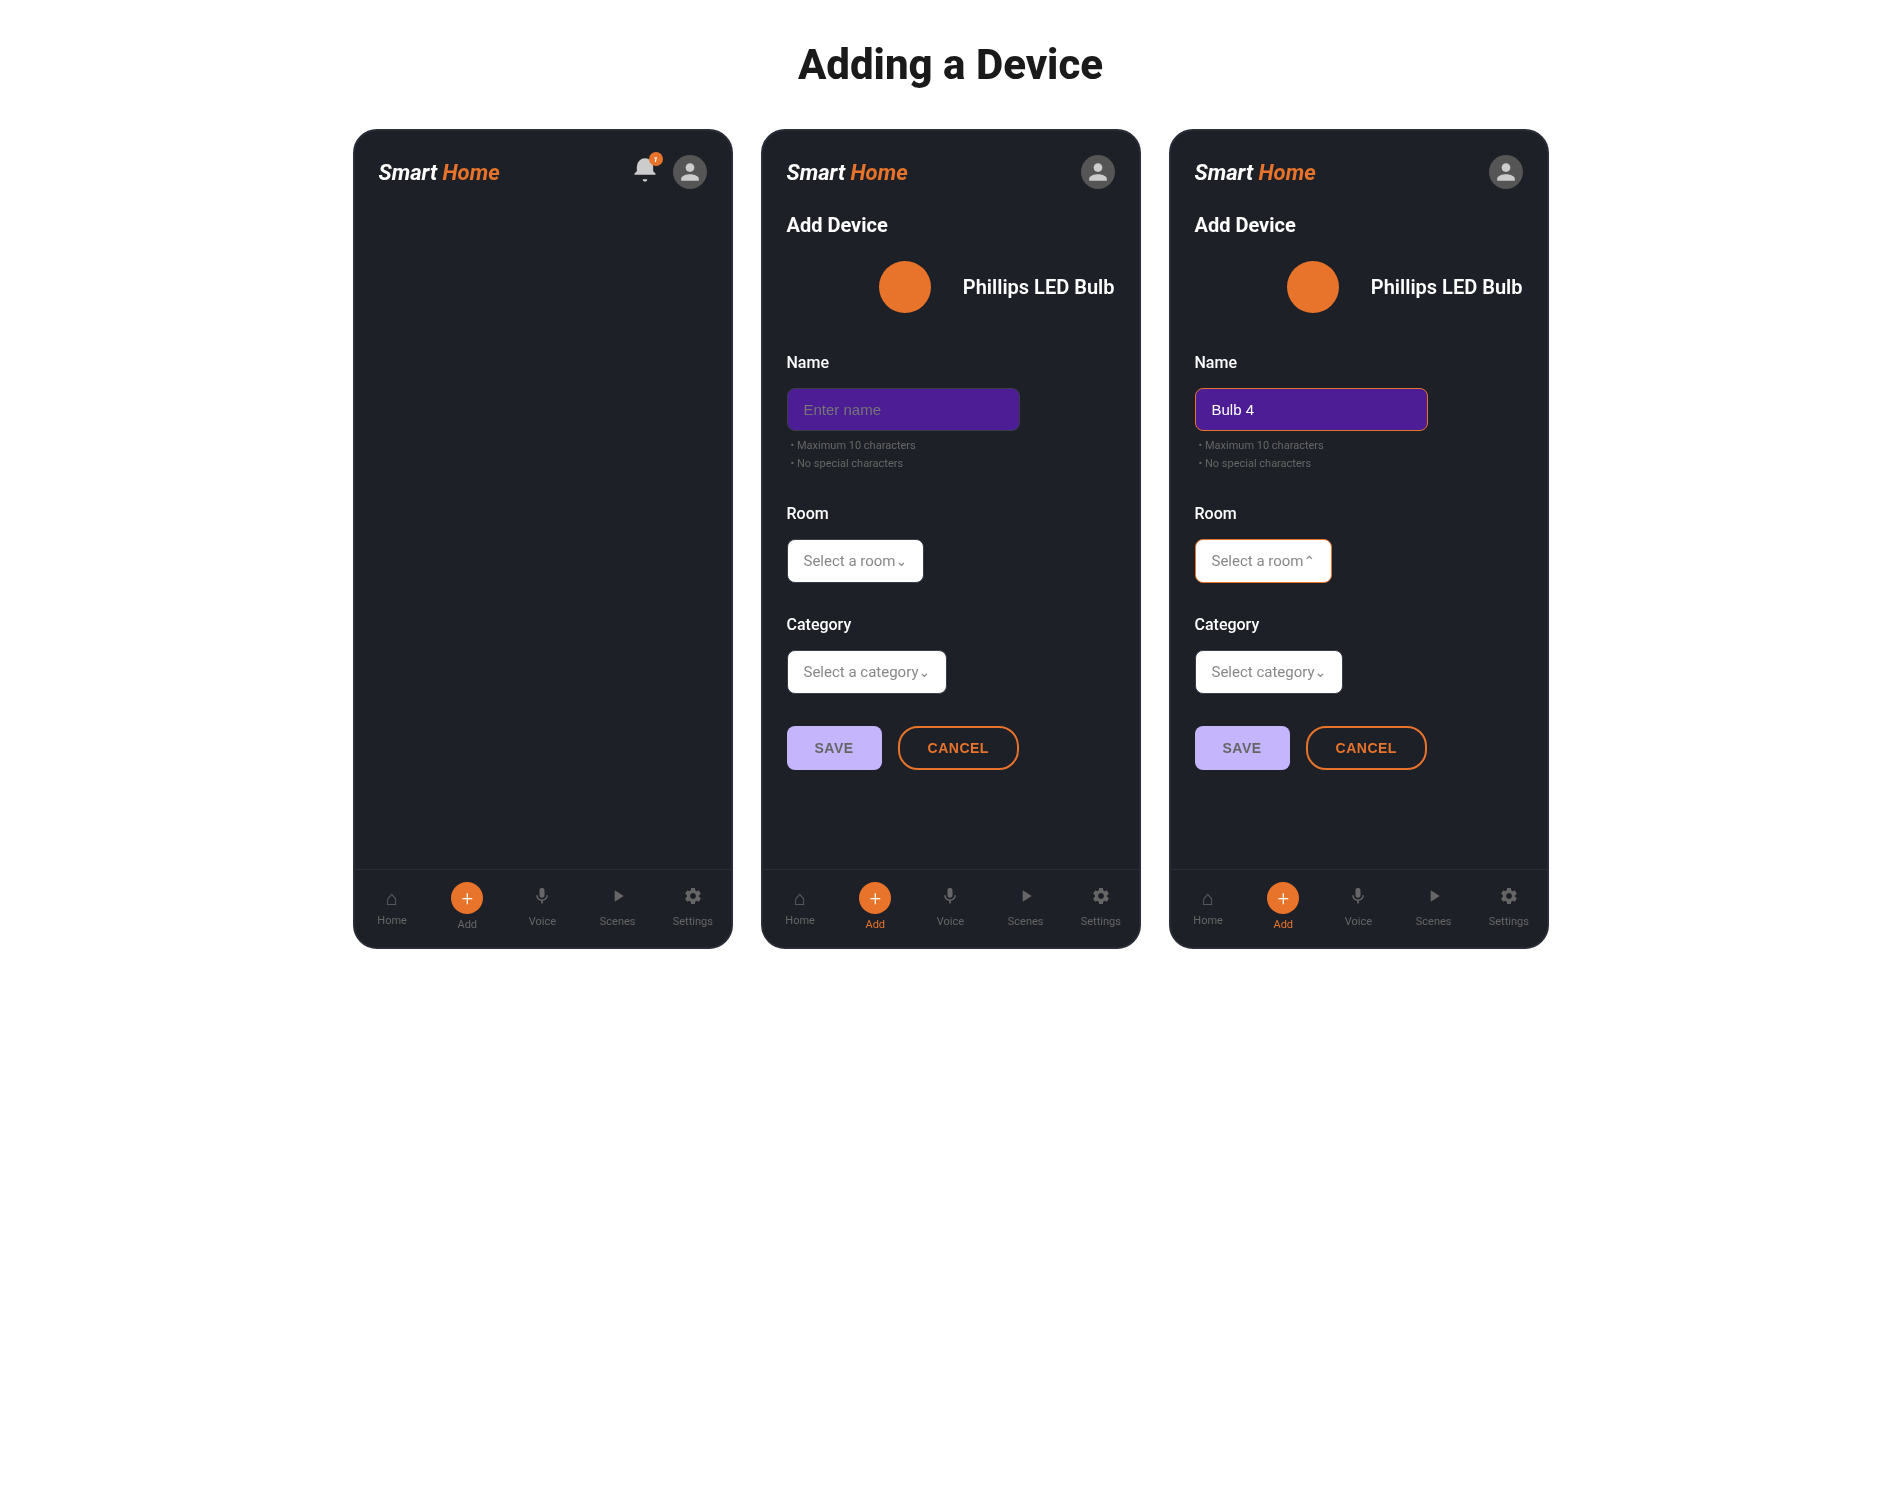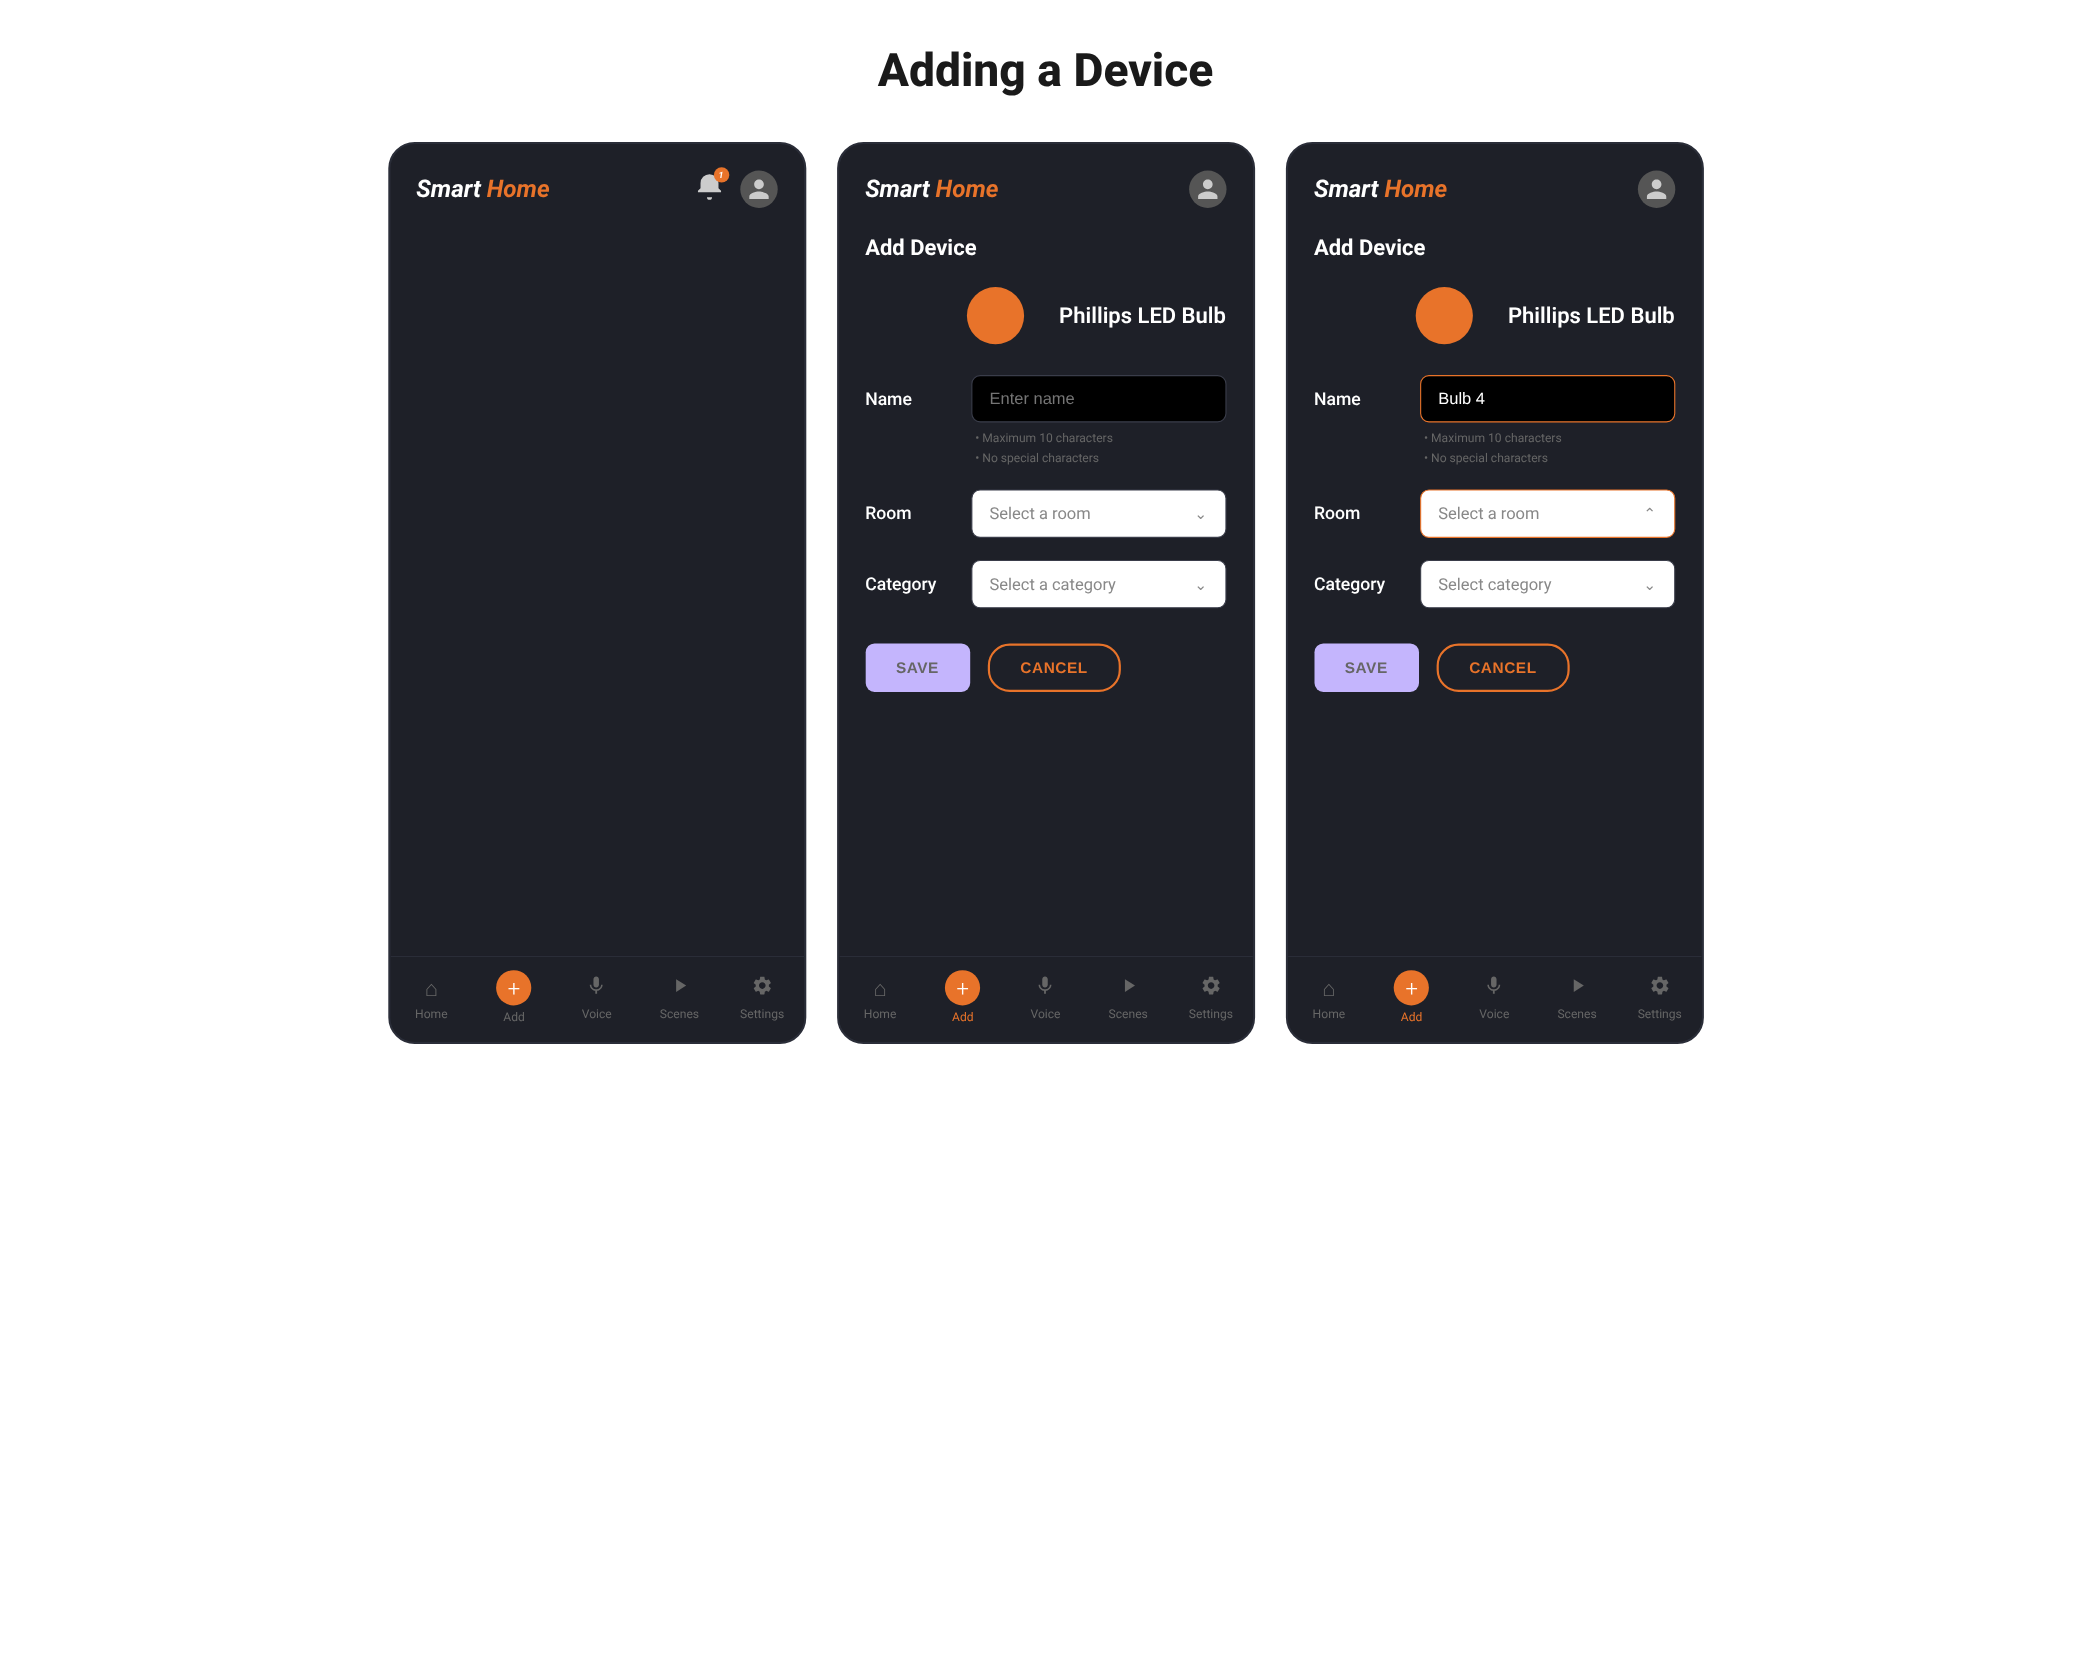--- a/index.html
+++ b/index.html
@@ -160,34 +160,35 @@
       font-weight: 600;
       color: #ffffff;
     }
     .form-group {
       margin-bottom: 20px;
     }
     .form-row {
       display: flex;
       align-items: flex-start;
       gap: 16px;
+      flex-direction: column;
     }
     .form-label {
       font-size: 16px;
       color: #ffffff;
       font-weight: 500;
       min-width: 80px;
       padding-top: 12px;
     }
     .form-field {
       flex: 1;
     }
     .text-input {
       width: 100%;
-      background: #000000;
+      background: #4c1d95;
       border: 1px solid #3a3d4a;
       border-radius: 8px;
       padding: 12px 16px;
       color: #888;
       font-size: 15px;
       outline: none;
     }
     .text-input.has-value {
       color: #ffffff;
       border-color: #e8732a;

